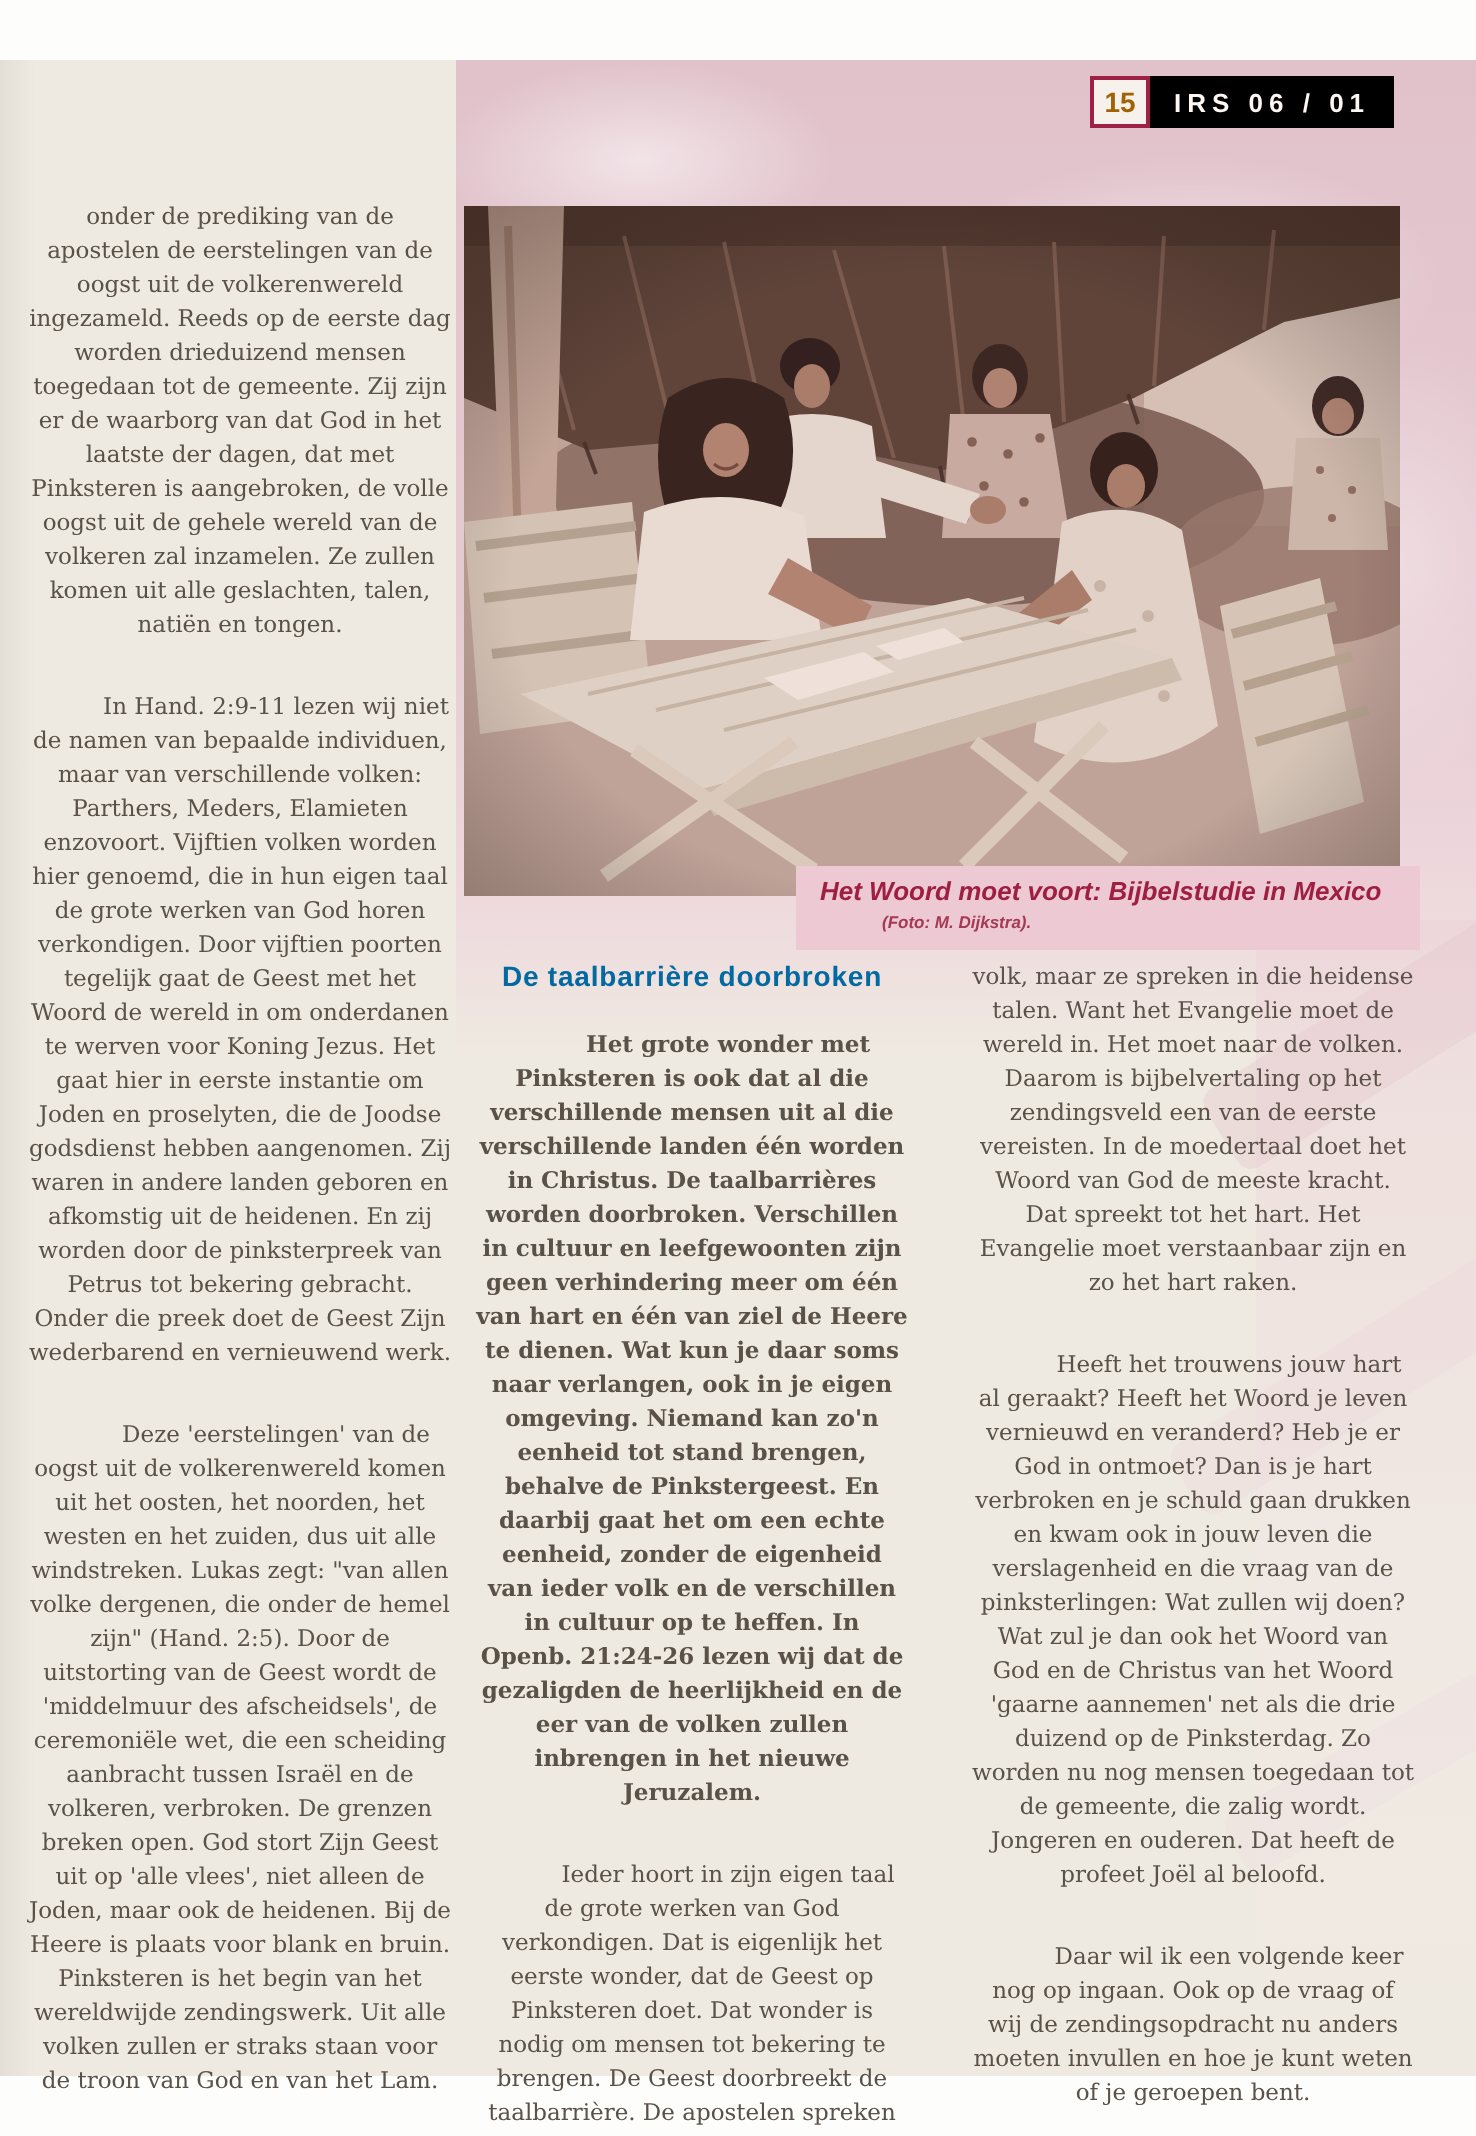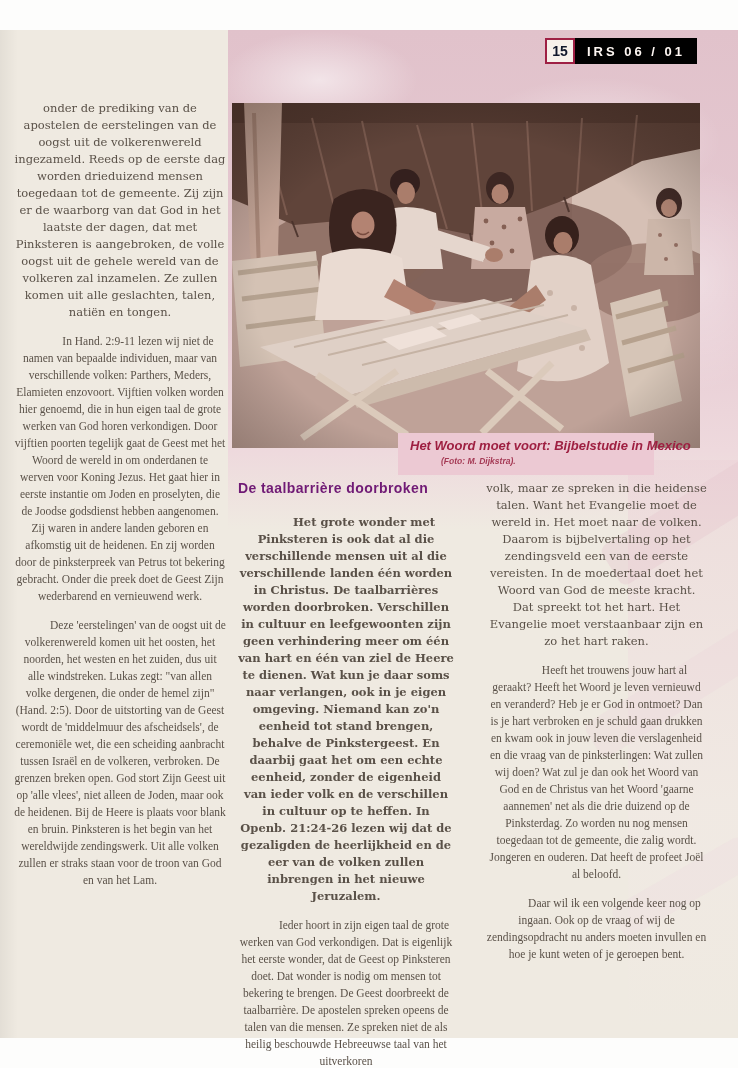--- a/index.html
+++ b/index.html
@@ -36,54 +36,54 @@
   .deco2{right:-40px;top:640px;width:200px;height:40px;background:rgba(236,211,217,0.30);transform:rotate(-32deg);border-radius:8px;}
   .deco3{right:-20px;top:840px;width:150px;height:34px;background:rgba(238,216,221,0.28);transform:rotate(-30deg);border-radius:8px;}
 
   
   .header-badge{
     position:absolute;left:545px;top:8px;height:26px;display:flex;
     font-family:"Liberation Sans",sans-serif;font-weight:bold;
   }
   .pageno{
     width:30px;height:26px;background:#f6f1ea;border:2px solid #9e2044;
-    color:#0f172a;font-size:14px;display:flex;align-items:center;justify-content:center;
+    color:#a16207;font-size:14px;display:flex;align-items:center;justify-content:center;
     box-sizing:border-box;
   }
   .issue{
     height:26px;background:#000000;color:#fdf6f2;font-size:13px;
     display:flex;align-items:center;padding:0 12px;letter-spacing:3px;white-space:nowrap;
   }
 
   
   .photo{position:absolute;left:232px;top:73px;width:468px;height:345px;overflow:hidden;}
   .photo svg{display:block;}
 
   
   .caption{
-    position:absolute;left:398px;top:403px;width:256px;height:42px;
+    position:absolute;left:398px;top:403px;width:312px;height:42px;
     background:#ecc9d3;padding:5px 10px 0 12px;box-sizing:border-box;
     font-family:"Liberation Sans",sans-serif;
   }
   .cap-title{color:#9e1f41;font-weight:bold;font-style:italic;font-size:13px;line-height:15px;white-space:nowrap;}
   .cap-credit{color:#a53a55;font-weight:bold;font-style:italic;font-size:8.5px;margin-top:3px;margin-left:31px;}
 
   
   .col{position:absolute;color:#5a5148;}
   .col p{
     margin:0;font-size:11.5px;line-height:17px;text-align:center;
   }
-  .col p + p{margin-top:12px;font-family:Liberation Serif, serif;}
+  .col p + p{margin-top:24px;}
   .col p.indent{text-indent:36px;}
   .col-left{left:14px;top:70px;width:212px;}
   .col-mid{left:238px;top:450px;width:216px;}
   .col-right{left:486px;top:450px;width:221px;}
   .heading{
     margin:0 0 9px 0;font-family:"Liberation Sans",sans-serif;
-    color:#701a75;font-size:14px;font-weight:bold;letter-spacing:0.4px;
+    color:#0369a1;font-size:14px;font-weight:bold;letter-spacing:0.4px;text-align:center;
   }
   .col-mid .heading + p{margin-top:18px;font-weight:bold;}
 </style>
 </head>
 <body>
 
 <div class="page">
 
   <div class="pink-wash"></div>
   <div class="pink-tail"></div>

